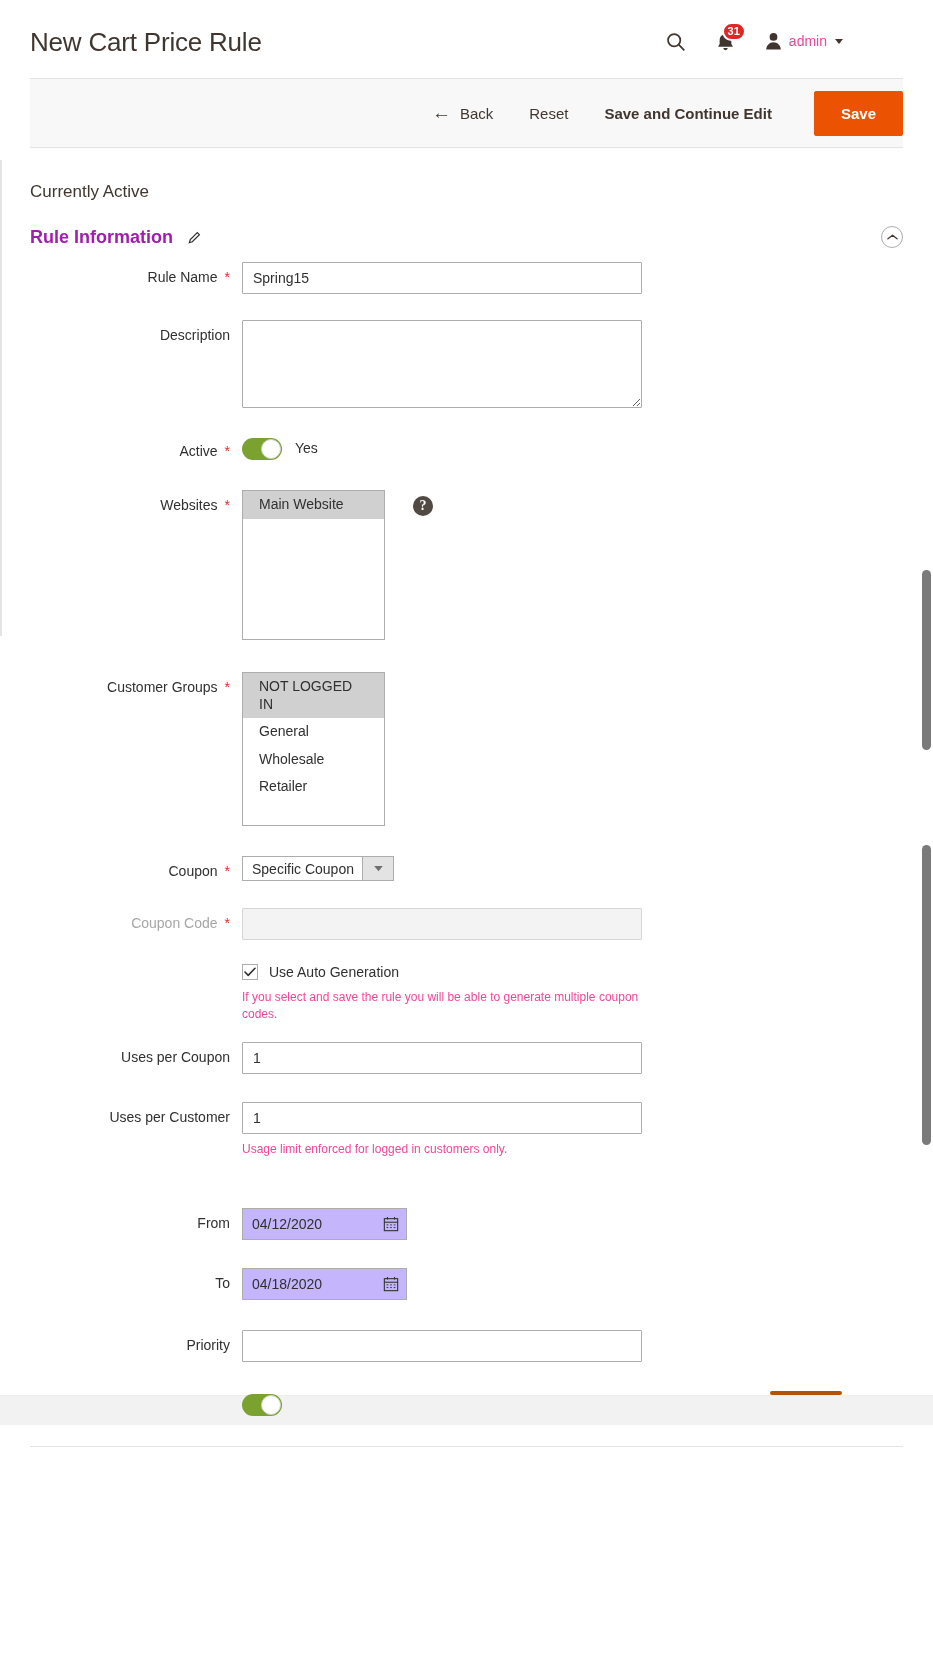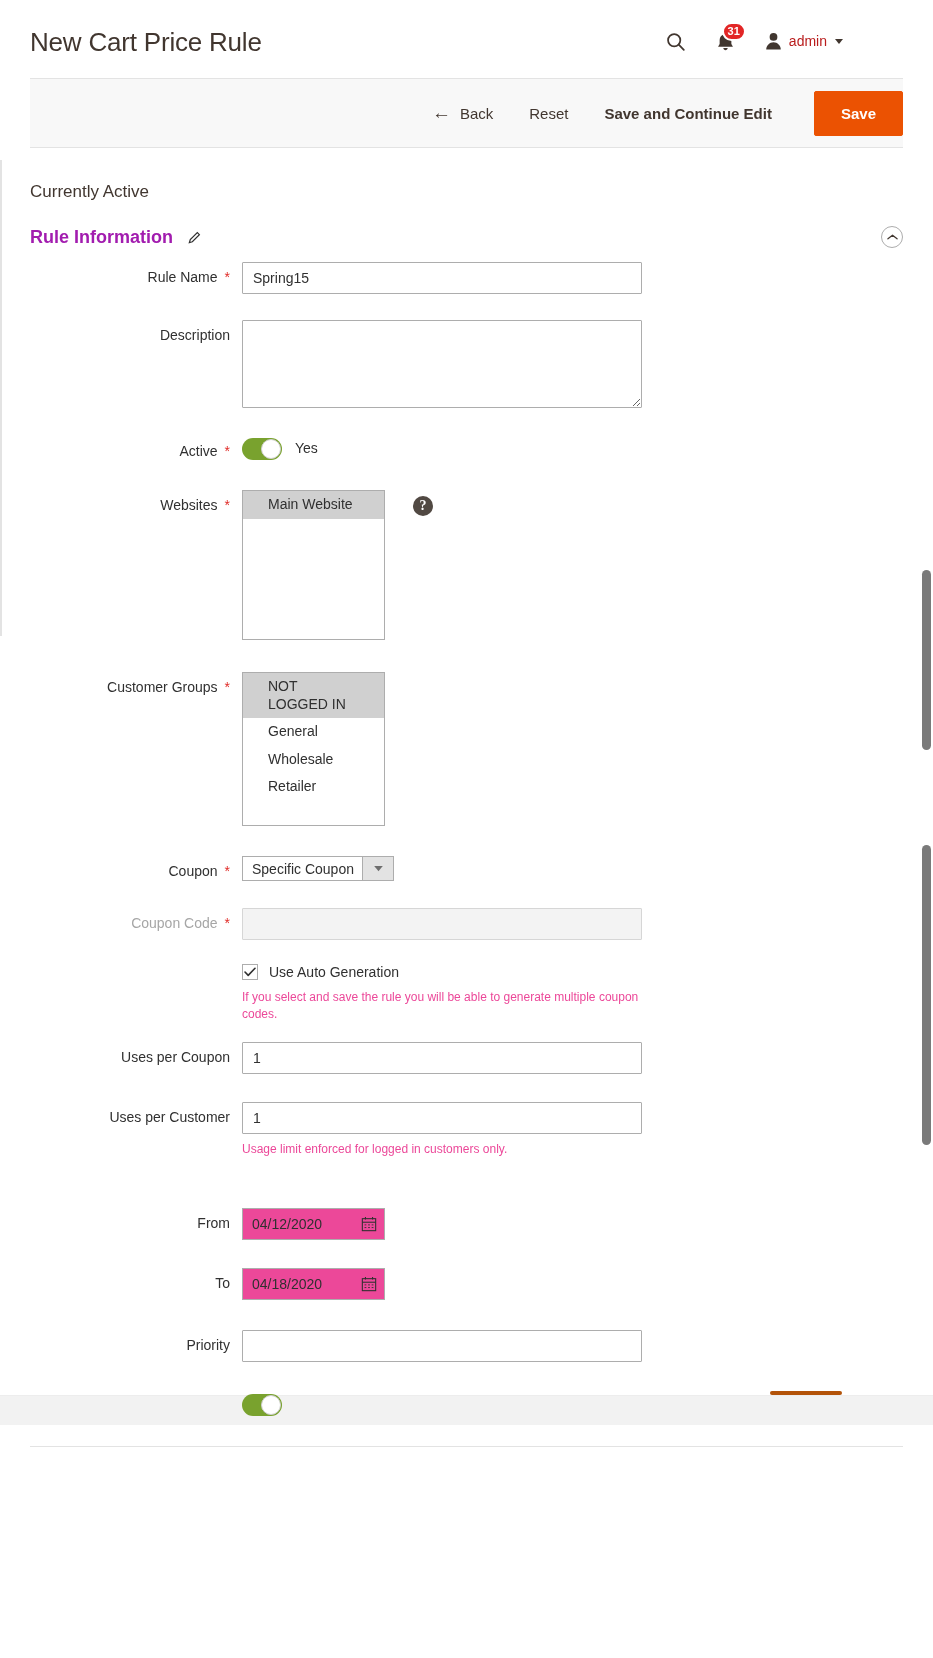--- a/index.html
+++ b/index.html
@@ -53,21 +53,21 @@
     font-size: 11px;
     font-weight: 700;
     display: flex; align-items: center; justify-content: center;
     padding: 0 4px;
     border: 2px solid #fff;
   }
   .admin-wrap {
     display: flex; align-items: center; gap: 7px;
     cursor: pointer;
     font-size: 14px;
-    color: #b91c1c;
+    color: #ec4899;
   }
   .caret-down {
     width: 0; height: 0;
     border-left: 4px solid transparent;
     border-right: 4px solid transparent;
     border-top: 5px solid #41362f;
     margin-left: 1px;
   }
 
   
@@ -198,21 +198,21 @@
     width: 143px;
     border: 1px solid #adadad;
     background: #fff;
     font-size: 14px;
     padding: 0;
     overflow: hidden;
   }
   .multiselect.tall { height: 150px; }
   .multiselect.tall2 { height: 154px; }
   .ms-option {
-    padding: 5px 25px;
+    padding: 5px 16px;
     color: #303030;
     cursor: pointer;
     line-height: 1.25;
   }
   .ms-option.selected { background: #d0d0d0; }
   .select-wrap {
     display: flex;
     width: 152px;
     height: 25px;
     border: 1px solid #adadad;
@@ -293,24 +293,24 @@
     color: #ec4899;
     line-height: 1.45;
     margin-top: 9px;
     max-width: 400px;
   }
   .note.small { margin-top: 7px; }
 
   
   .date-wrap {
     display: flex;
-    width: 143px;
+    width: 165px;
     height: 32px;
     border: 1px solid #adadad;
-    background: #ec4899;
+    background: #c4b5fd;
     align-items: center;
   }
   .date-value {
     flex: 1 1 auto;
     padding-left: 9px;
     font-size: 14px;
     color: #303030;
   }
   .cal-btn {
     width: 30px;

